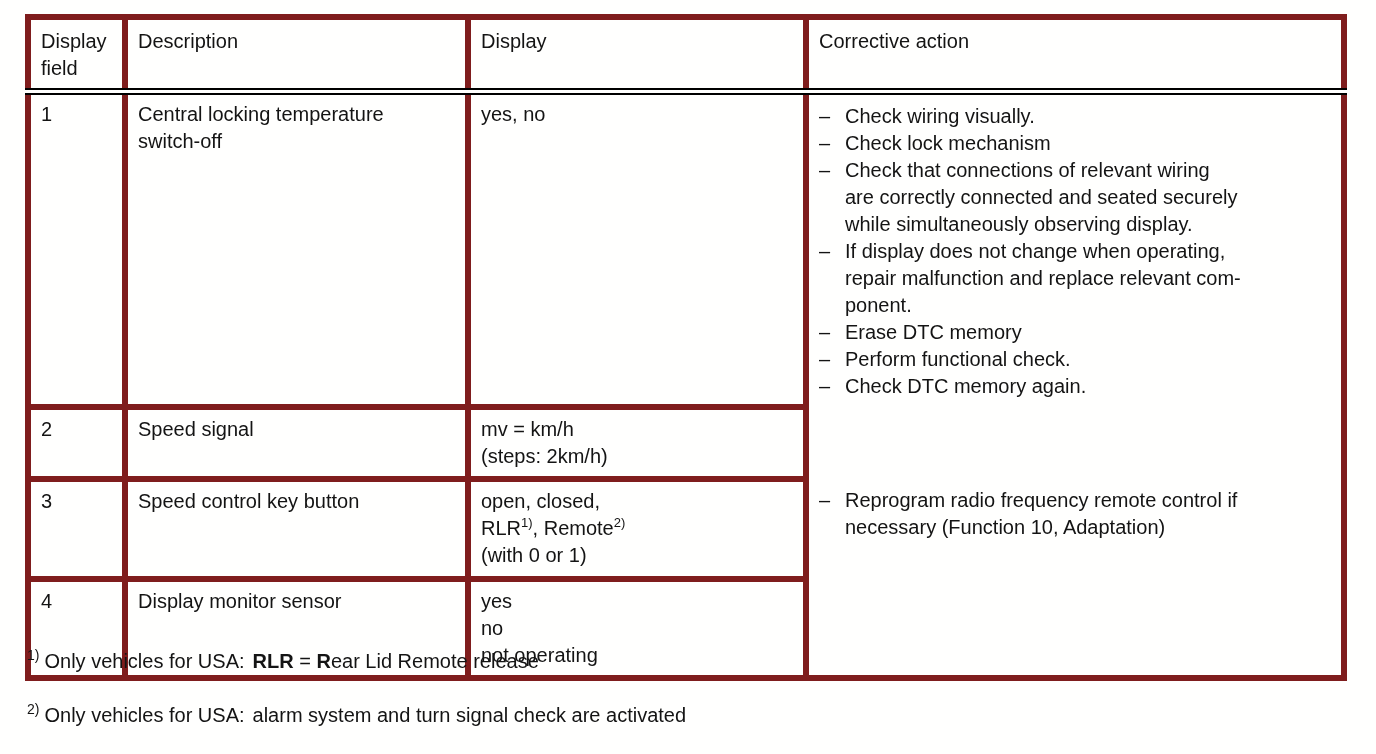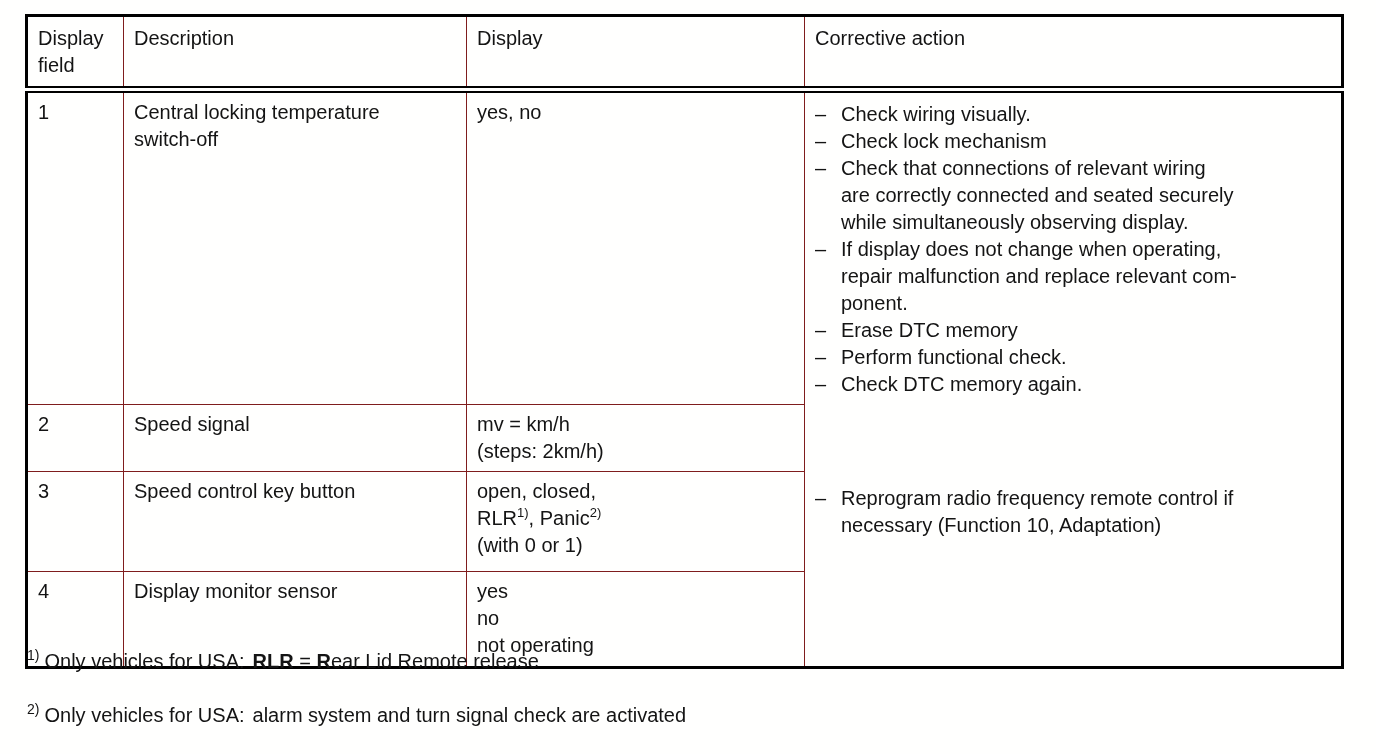--- a/index.html
+++ b/index.html
@@ -16,21 +16,21 @@
   }
   table.diag {
     position: absolute;
     left: 25px; top: 14px;
     width: 1316px;
     border-collapse: collapse;
     table-layout: fixed;
     border: 3px solid #000;
   }
   .diag th, .diag td {
-    border: 1px solid #7f1d1d;
+    border: 6px solid #7f1d1d;
     vertical-align: top;
     font-size: 20px;
     line-height: 27px;
     font-weight: normal;
     text-align: left;
     padding: 6px 10px;
     color: #141414;
   }
   .diag tr.header-row th {
     border-bottom: 7px double #000;
@@ -150,21 +150,21 @@
       <td class="pre">Speed signal</td>
       <td class="center pre">mv = km/h
 (steps: 2km/h)</td>
     </tr>
 
     <tr>
       <td class="num-cell" style="height:100px">3</td>
       <td class="pre">Speed control key button</td>
       <td class="center">
         <div>open, closed,</div>
-        <div><span>RLR</span><sup class="small-sup">1)</sup><span>, Panic</span><sup class="small-sup">2)</sup></div>
+        <div><span>RLR</span><sup class="small-sup">1)</sup><span>, Remote</span><sup class="small-sup">2)</sup></div>
         <div>(with 0 or 1)</div>
       </td>
     </tr>
 
     <tr>
       <td class="num-cell" style="height:96px">4</td>
       <td class="pre">Display monitor sensor</td>
       <td class="center pre">yes
 no
 not operating</td>

